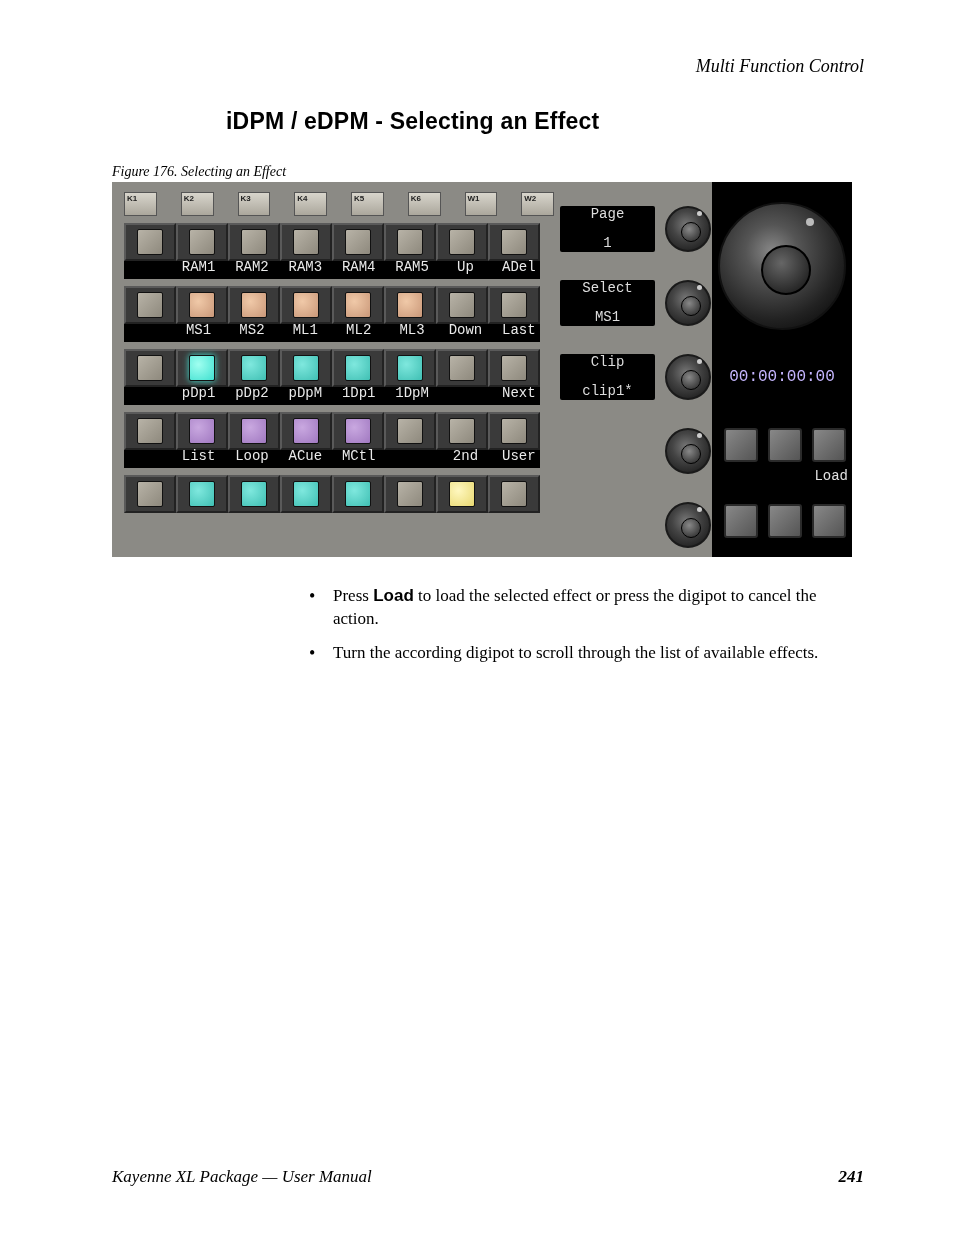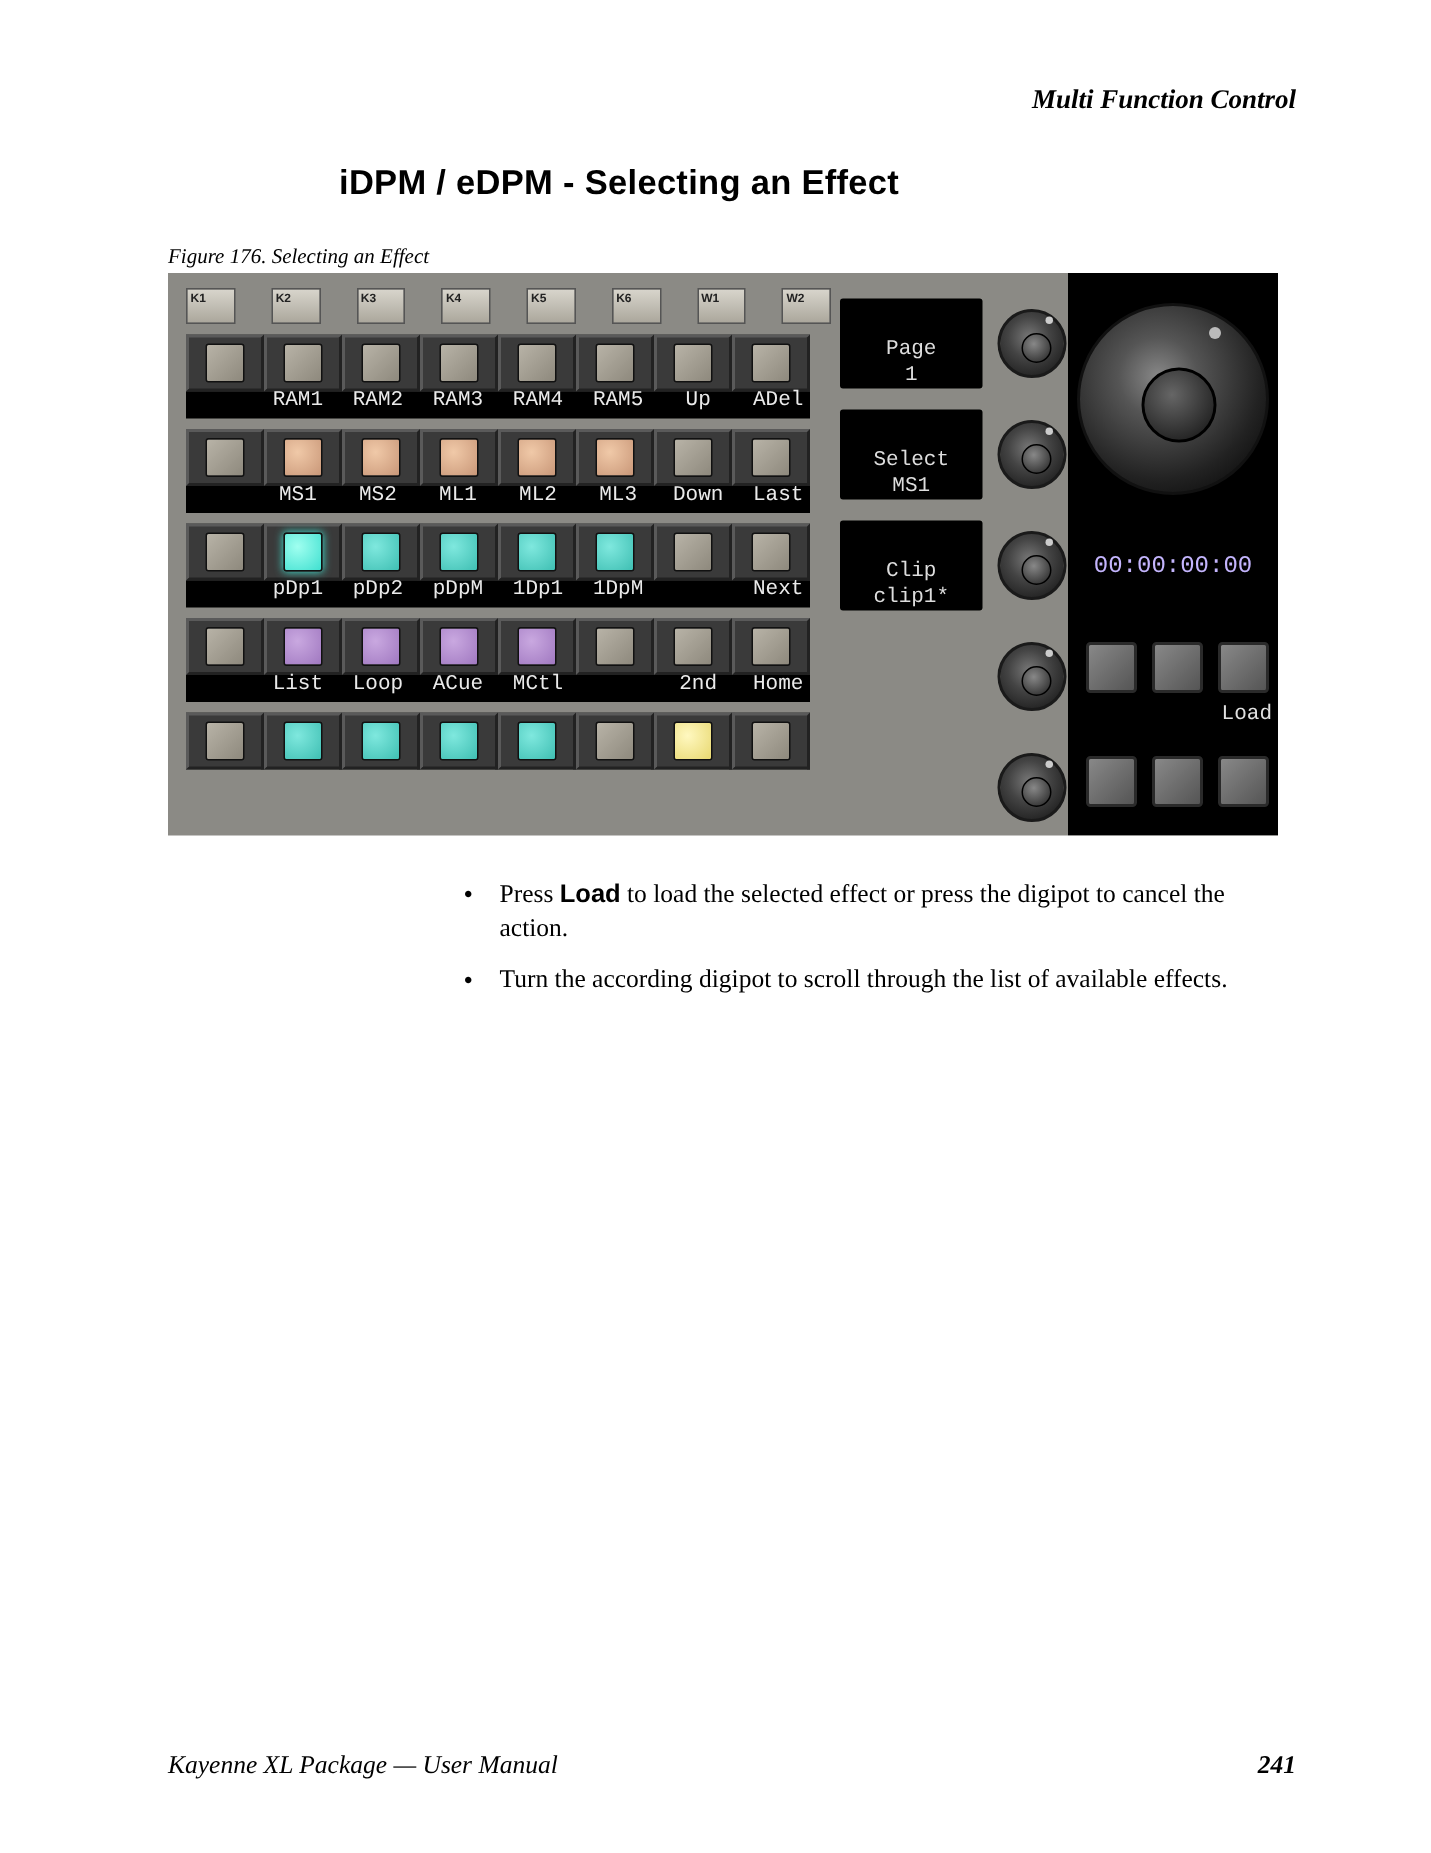--- a/index.html
+++ b/index.html
@@ -10,21 +10,20 @@
     height: 1235px;
     position: relative;
     color: #000;
   }
   .header-right {
     position: absolute;
     top: 56px;
     right: 90px;
     font-style: italic;
     font-size: 18px;
-    font-weight: bold;
   }
   .section-title {
     position: absolute;
     top: 108px;
     left: 226px;
     font-family: "Arial Narrow", Arial, sans-serif;
     font-weight: bold;
     font-size: 23px;
     letter-spacing: 0.2px;
   }
@@ -124,29 +123,29 @@
     width: 255px;
   }
   .knob-row {
     height: 74px;
     display: flex;
     align-items: center;
     position: relative;
   }
   .knob-label-box {
     width: 95px;
-    height: 60px;
+    height: 46px;
     background: #000;
     color: #ddd;
     font-family: "Courier New", monospace;
     font-size: 14px;
     display: flex;
     flex-direction: column;
     align-items: center;
-    justify-content: flex-end;
+    justify-content: space-between;
     line-height: 1.2;
     border-radius: 2px;
   }
   .knob {
     width: 46px;
     height: 46px;
     background: radial-gradient(circle at 45% 40%, #777 0%, #444 40%, #111 100%);
     border-radius: 50%;
     border: 2px solid #1a1a1a;
     margin-left: 10px;
@@ -430,21 +429,21 @@
         </div>
     </div>
     <div class="black-strip label-row">
       <span></span>
       <span>List</span>
       <span>Loop</span>
       <span>ACue</span>
       <span>MCtl</span>
       <span></span>
       <span>2nd</span>
-      <span>Home</span>
+      <span>User</span>
     </div>
 
     <div class="btn-strip">
       <div class="sq-btn">
           <div class="sq-btn-inner c-off"></div>
         </div>
       <div class="sq-btn">
           <div class="sq-btn-inner c-cyan"></div>
         </div>
       <div class="sq-btn">

